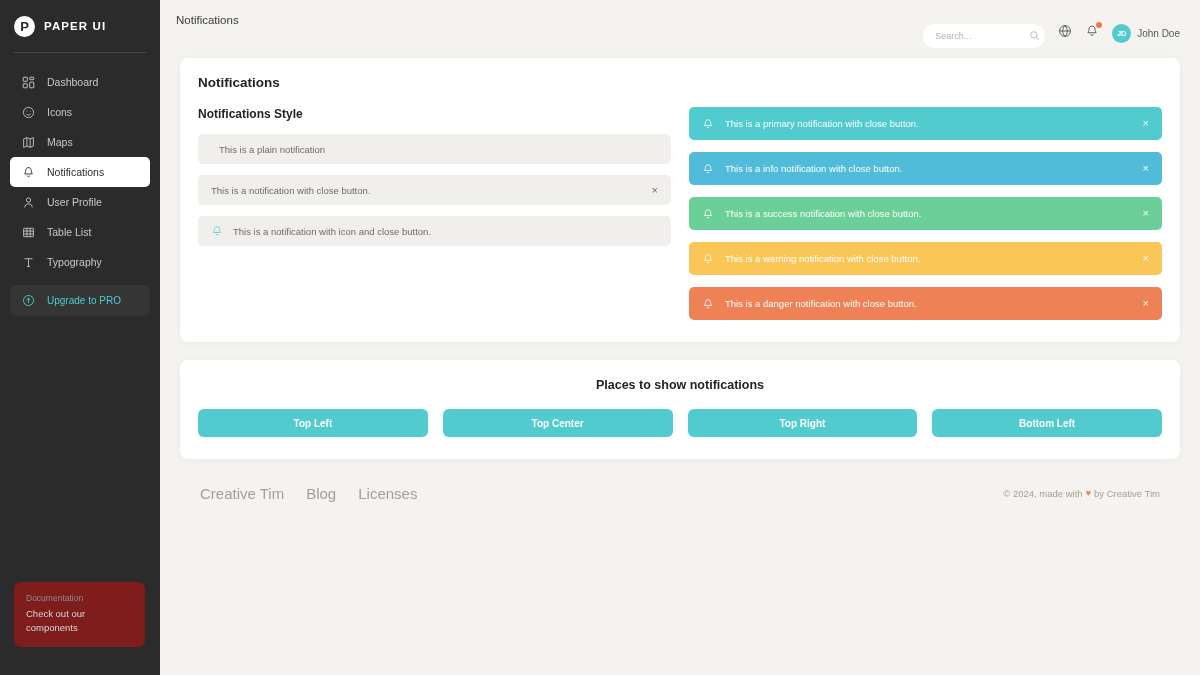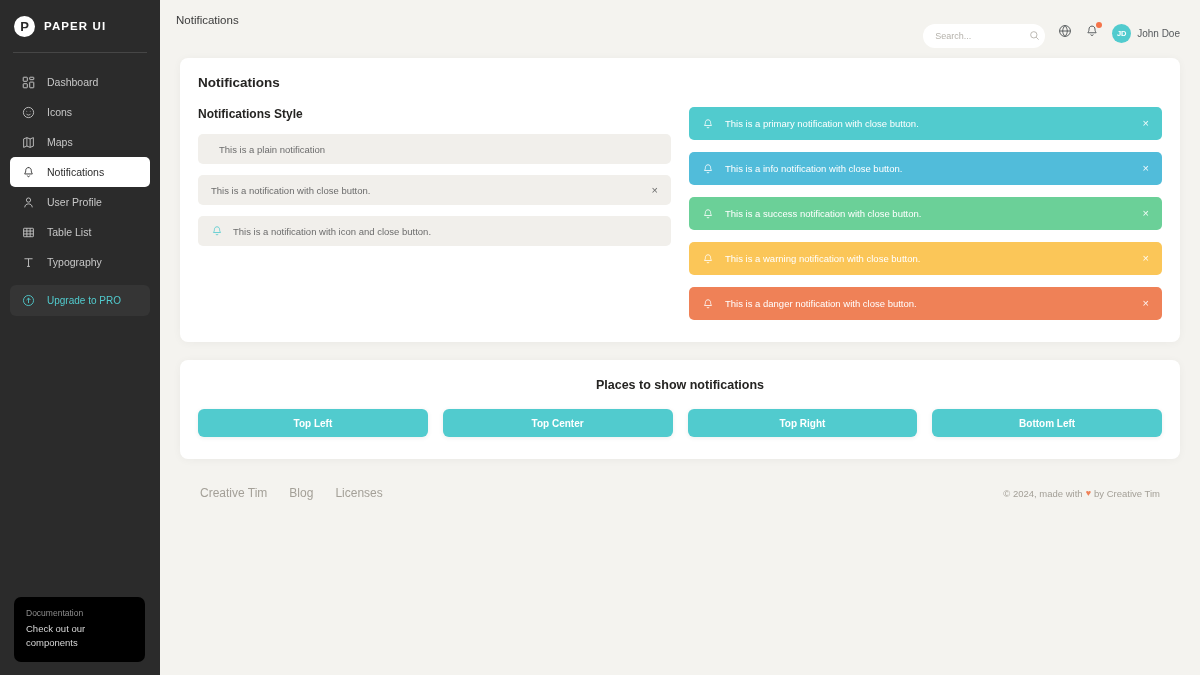--- a/index.html
+++ b/index.html
@@ -52,23 +52,23 @@
   .nav-icon svg { display: block; }
   .nav-spacer { height: 8px; }
   .upgrade {
     display: flex; align-items: center; gap: 11px;
     height: 31px; padding: 0 11px; margin: 0 10px;
     border-radius: 6px;
     background: #353535; color: #51cbce; font-size: 10px;
     cursor: pointer;
   }
   .doc-card {
-    position: absolute; left: 14px; bottom: 13px;
+    position: absolute; left: 14px; bottom: 28px;
     width: 131px; border-radius: 7px;
-    background: #000000; padding: 11px 12px 12px 12px;
+    background: #7f1d1d; padding: 11px 12px 12px 12px;
   }
   .doc-title { font-size: 8.5px; color: #8d8d8d; margin-bottom: 4px; }
   .doc-text { font-size: 9.5px; color: #d7d7d7; line-height: 1.45; }
 
   
   .main { flex: 1 1 auto; height: 675px; position: relative; background: #f4f3ef; }
 
   .topbar {
     height: 40px; display: flex; align-items: center;
     padding: 0 20px 0 16px;
@@ -154,21 +154,21 @@
     cursor: pointer;
     box-shadow: 0 1px 5px rgba(0,0,0,0.07);
   }
 
   
   .footer {
     display: flex; align-items: center;
     padding: 20px 20px 0 20px; height: 48px;
   }
   .footer-links { display: flex; gap: 22px; }
-  .footer-link { font-size: 12px; color: #a4a098; cursor: pointer; text-decoration: none; }
+  .footer-link { font-size: 15px; color: #a4a098; cursor: pointer; text-decoration: none; }
   .footer-copy { margin-left: auto; font-size: 9.5px; color: #a4a098; display: flex; align-items: center; gap: 3px; }
   .heart { color: #ef8157; font-size: 9px; }
 </style>
 </head>
 <body>
 
 <div class="app">
 
   <aside class="sidebar">
     <div class="brand">

